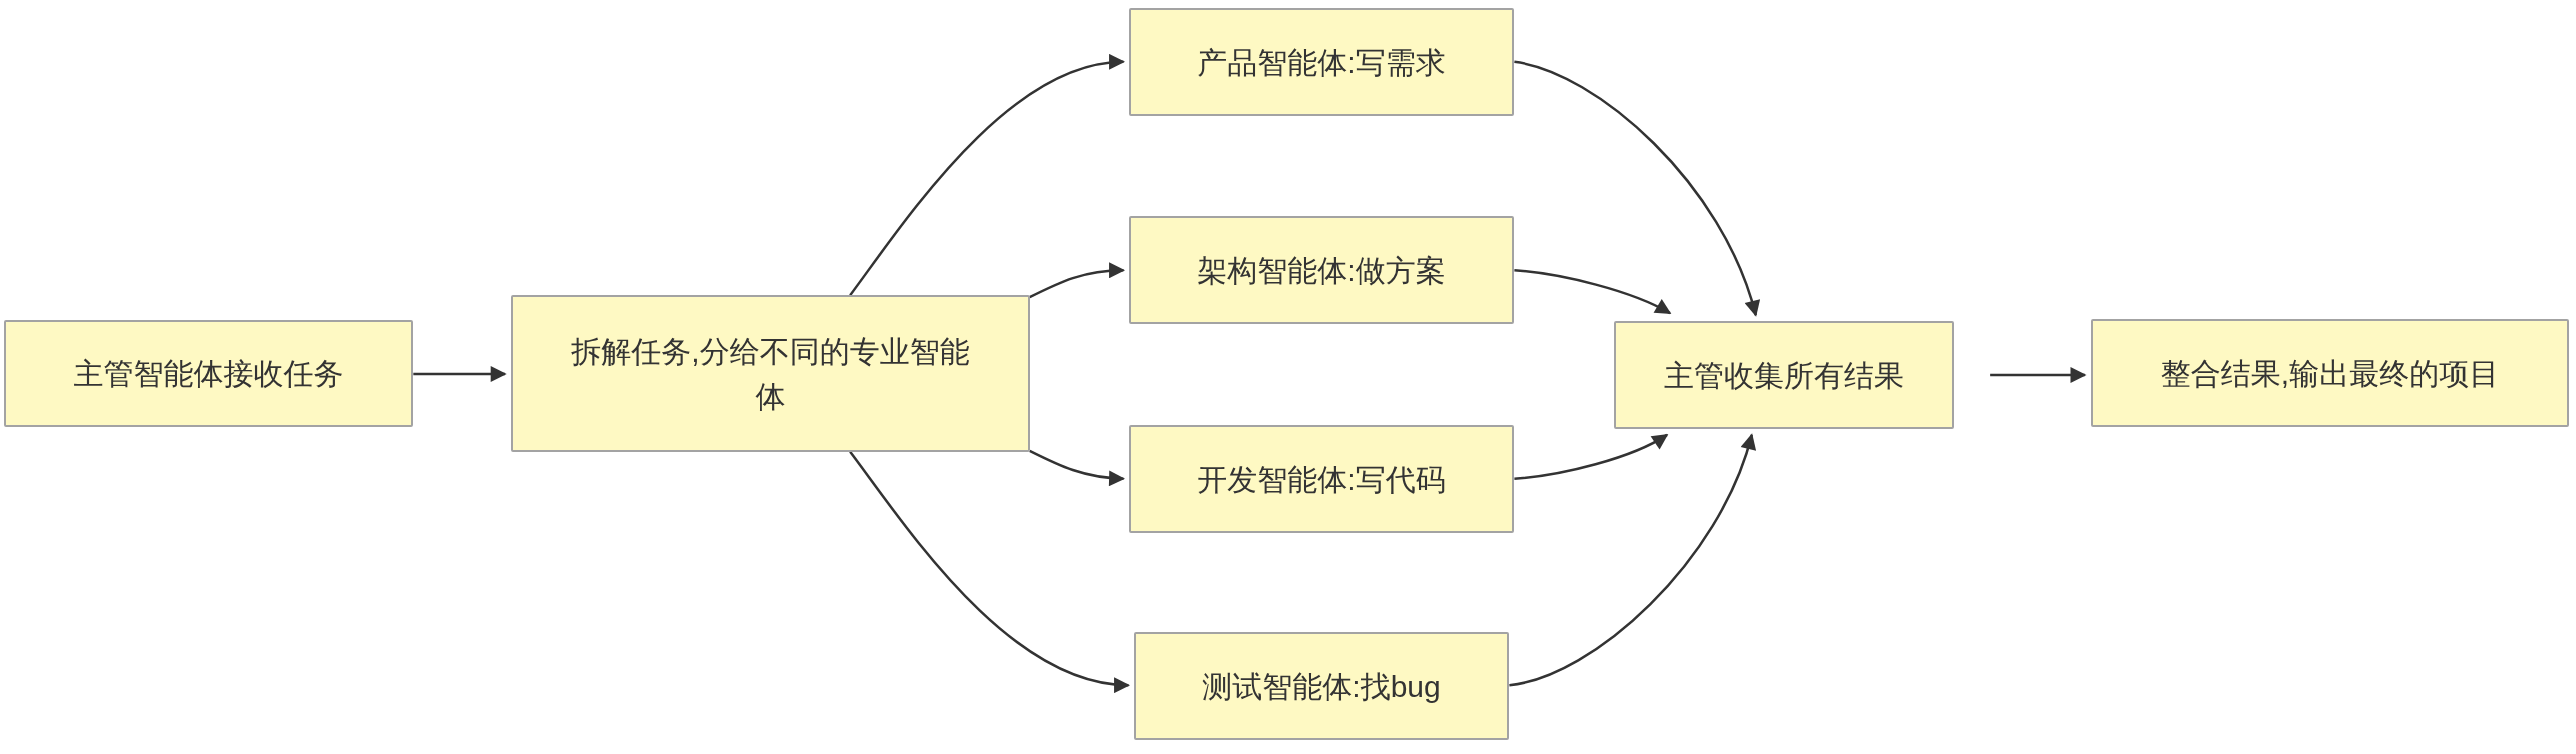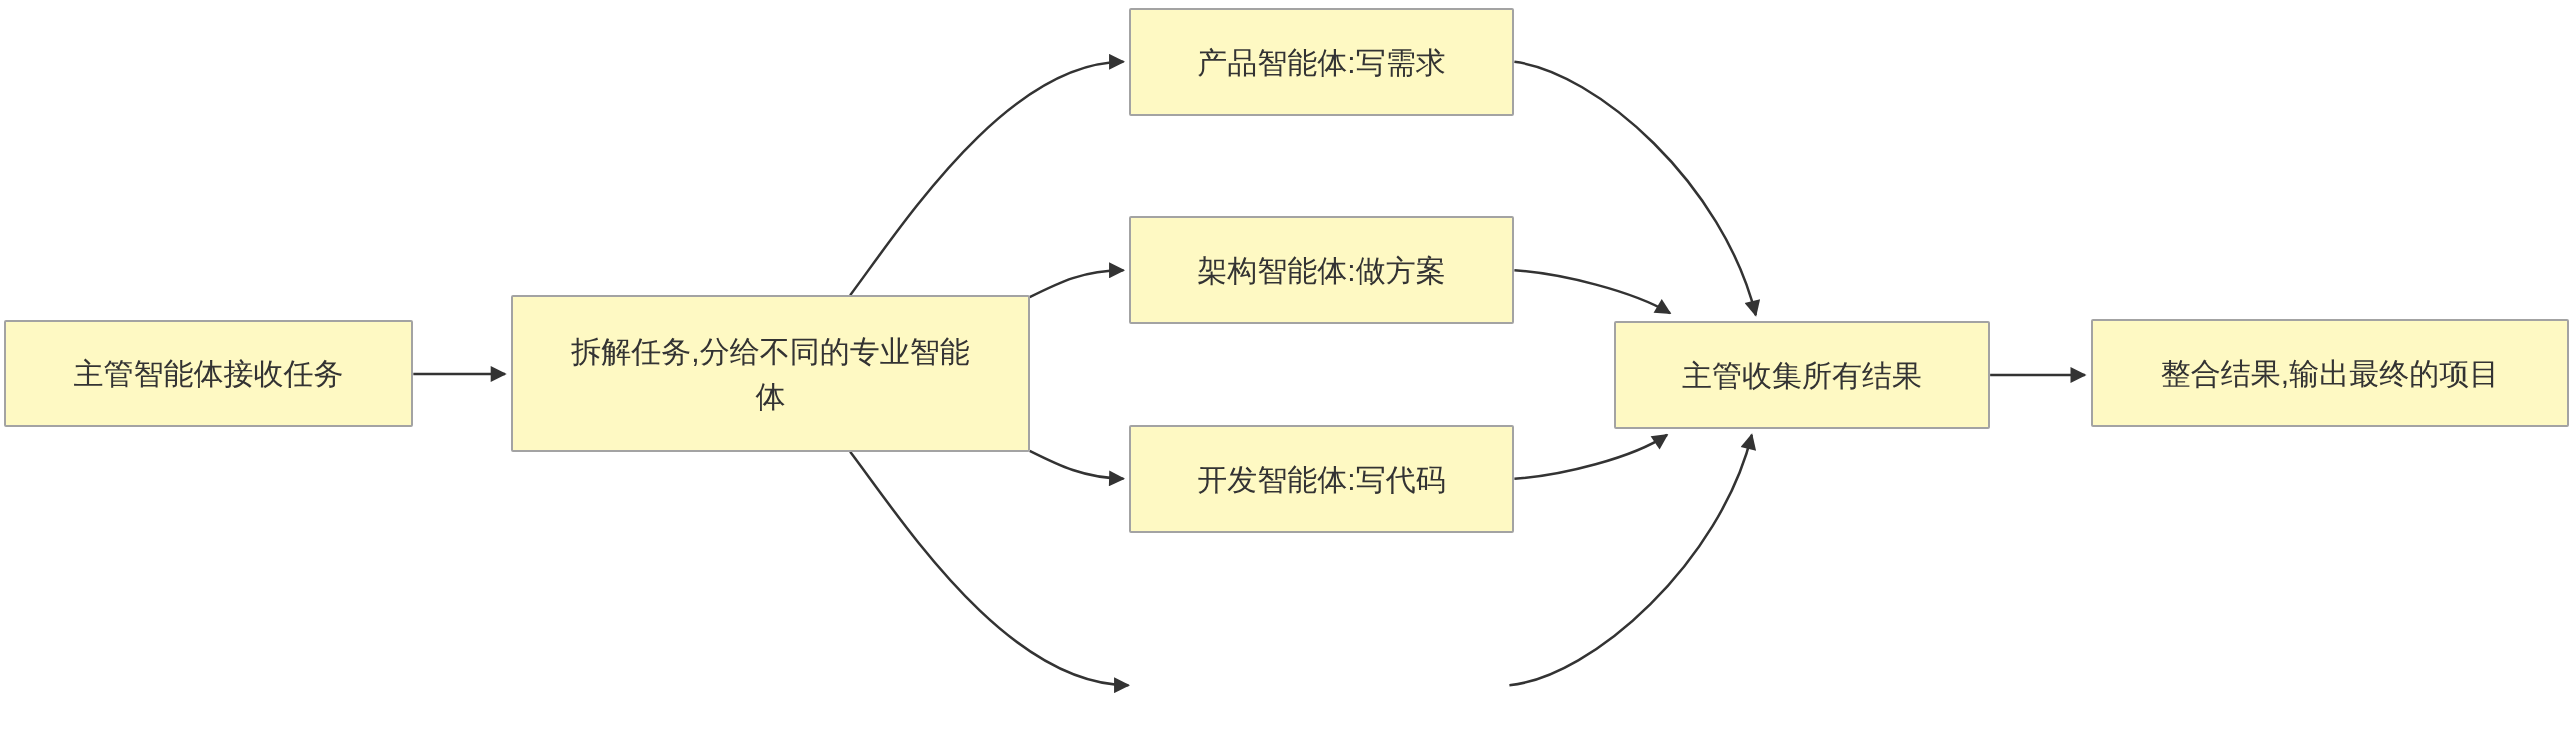--- a/index.html
+++ b/index.html
@@ -35,21 +35,21 @@
     align-items: center;
     justify-content: center;
     text-align: center;
   }
   #n1 { left: 4px;    top: 320px; width: 409px; height: 107px; justify-content: center; }
   #n2 { left: 511px;  top: 295px; width: 519px; height: 157px; padding: 0 48px; }
   #n3 { left: 1129px; top: 8px;   width: 385px; height: 108px; }
   #n4 { left: 1129px; top: 216px; width: 385px; height: 108px; }
   #n5 { left: 1129px; top: 425px; width: 385px; height: 108px; }
   #n6 { left: 1134px; top: 632px; width: 375px; height: 108px; }
-  #n7 { left: 1614px; top: 321px; width: 376px; height: 108px; }
+  #n7 { left: 1614px; top: 321px; width: 340px; height: 108px; }
   #n8 { left: 2091px; top: 319px; width: 478px; height: 108px; }
   .edge {
     fill: none;
     stroke: #333333;
     stroke-width: 2.5px;
   }
 </style>
 </head>
 <body>
 
@@ -96,20 +96,23 @@
   </div>
 
   <div id="n5" class="node">
     <span>开发智能体:写代码</span>
   </div>
 
   <div id="n4" class="node">
     <span>架构智能体:做方案</span>
   </div>
 
+  <div id="n6" class="node">
+    <span>测试智能体:找bug</span>
+  </div>
 
   <div id="n7" class="node">
     <span>主管收集所有结果</span>
   </div>
 
   <div id="n8" class="node">
     <span>整合结果,输出最终的项目</span>
   </div>
 
 </div>

